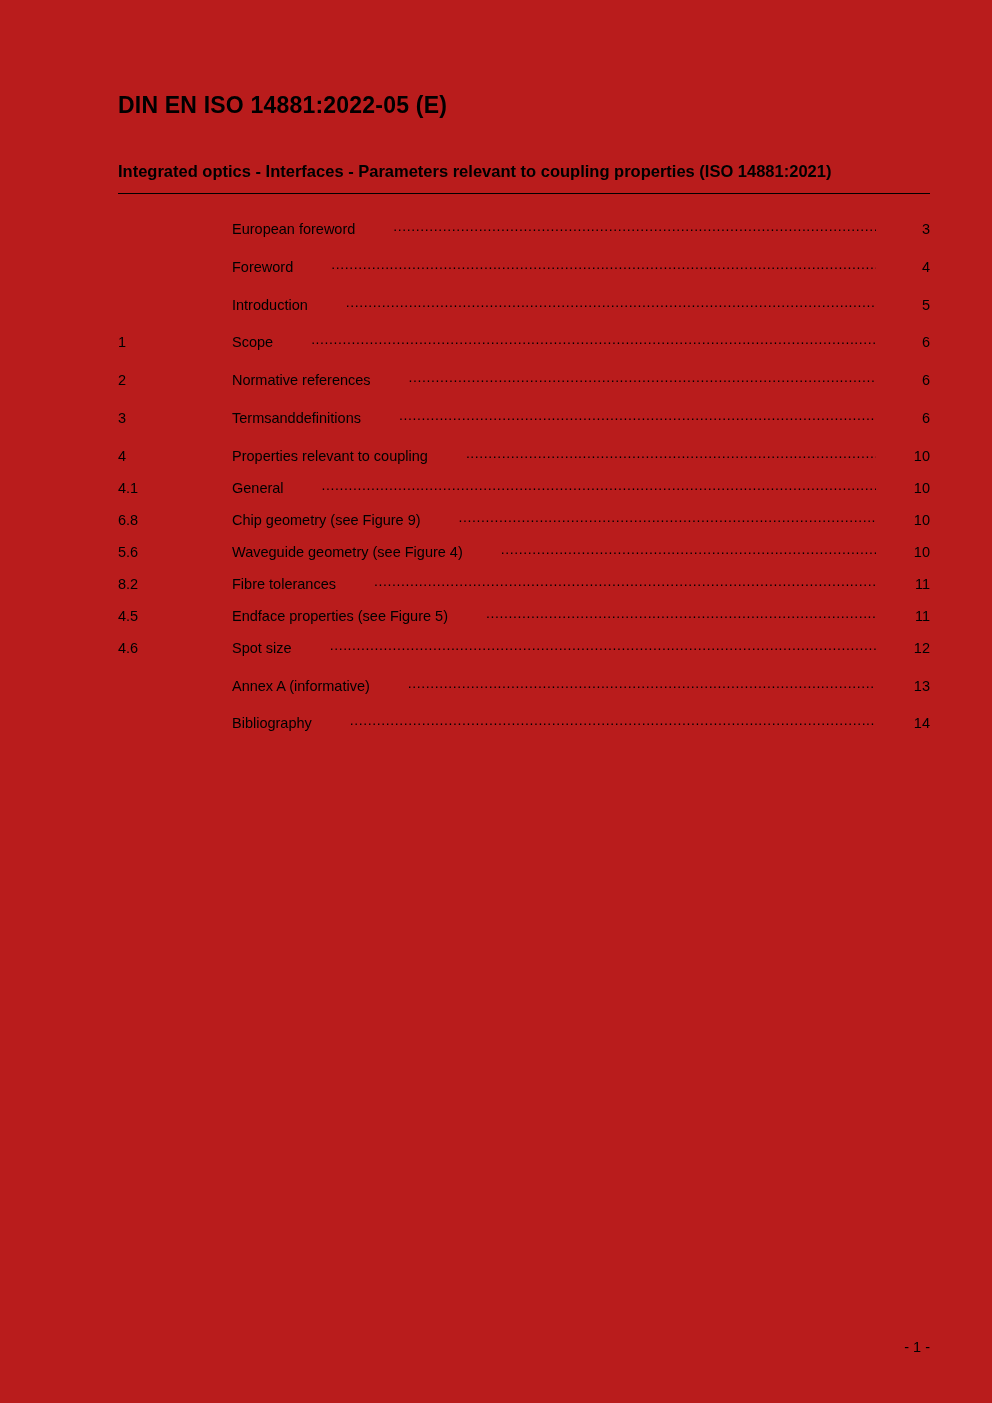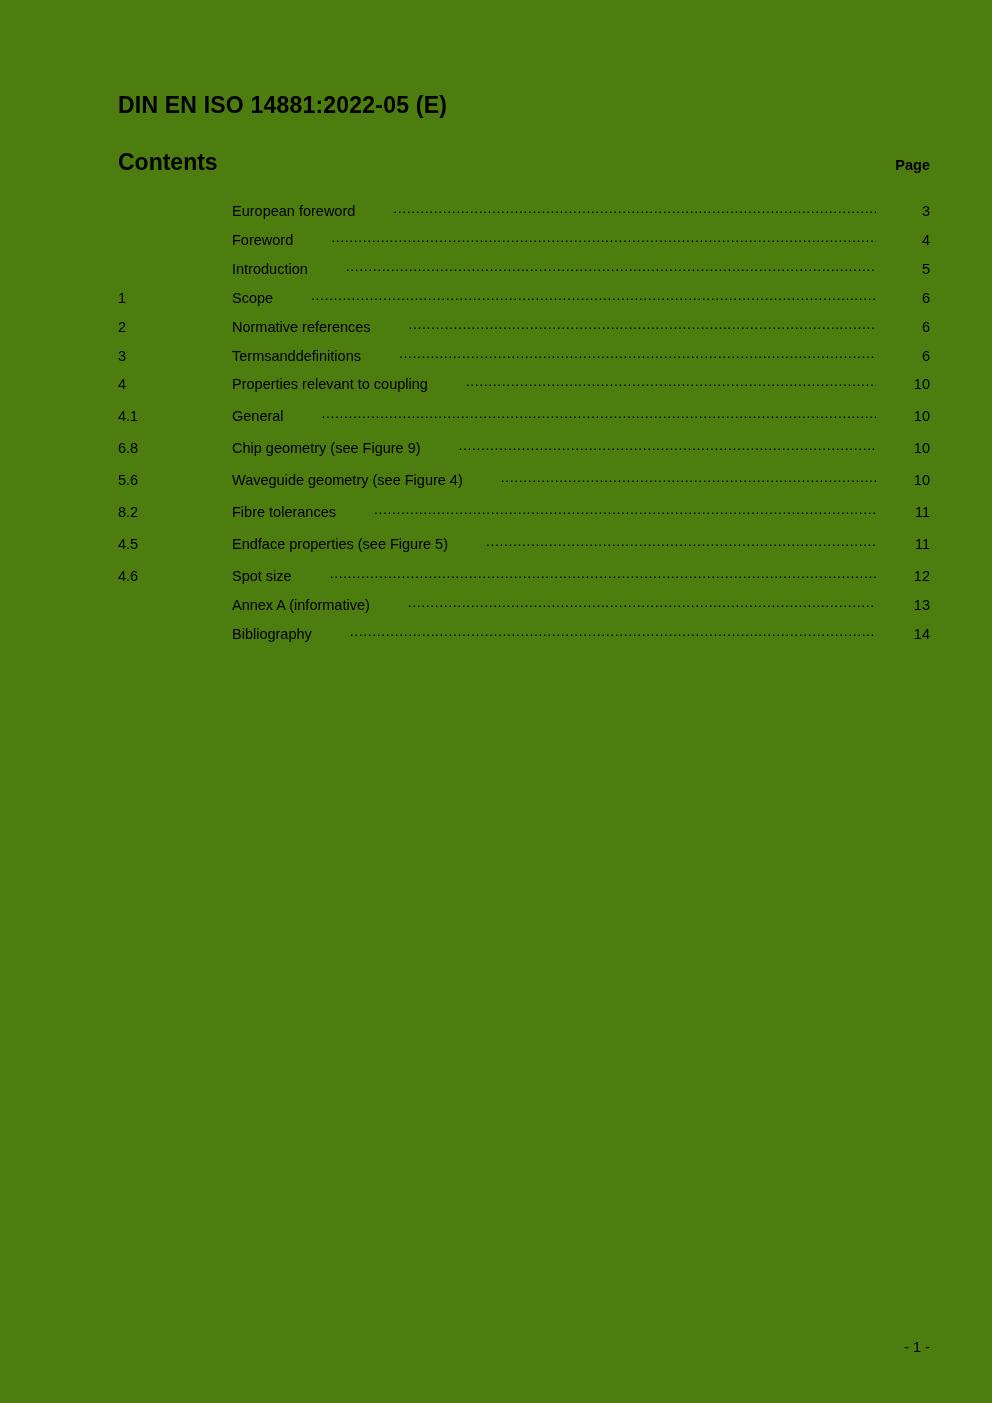--- a/index.html
+++ b/index.html
@@ -9,21 +9,21 @@
   }
   body {
     font-family: "Liberation Sans", sans-serif;
     color: #000000;
   }
   .page {
     position: relative;
     width: 992px;
     height: 1403px;
     margin: 0 auto;
-    background: #4d7c0f;
+    background: #b91c1c;
     box-sizing: border-box;
     overflow: hidden;
   }
   .content {
     position: absolute;
     left: 118px;
     top: 0;
     width: 812px;
   }
   .doc-number {
@@ -59,21 +59,21 @@
   }
   .toc-entry {
     display: flex;
     align-items: baseline;
     font-size: 14.5px;
     line-height: 1.28;
     white-space: nowrap;
     gap: 34px;
   }
   .toc-entry.spaced {
-    margin-top: 10px;
+    margin-top: 19px;
   }
   .toc-entry.tight {
     margin-top: 13px;
   }
   .toc-num {
     flex: 0 0 auto;
     width: 80px;
   }
   .toc-label {
     flex: 0 0 auto;
@@ -102,25 +102,22 @@
   }
 </style>
 </head>
 <body>
 
 <div class="page">
   <div class="content">
 
     <div class="doc-number">DIN EN ISO 14881:2022-05 (E)</div>
 
-
-    <div class="contents-row">
-      <div class="contents-heading">Contents</div>
-      <div class="page-label">Page</div>
-    </div>
+    <div class="doc-title">Integrated optics - Interfaces - Parameters relevant to coupling properties (ISO 14881:2021)</div>
+
 
     <div class="toc" id="toc-list">
         <div class="toc-entry">
           <span class="toc-num"></span>
           <span class="toc-label">European foreword</span>
           <span class="toc-dots">........................................................................................................................................................................................................................................</span>
           <span class="toc-page">3</span>
         </div>
         <div class="toc-entry spaced">
           <span class="toc-num"></span>

